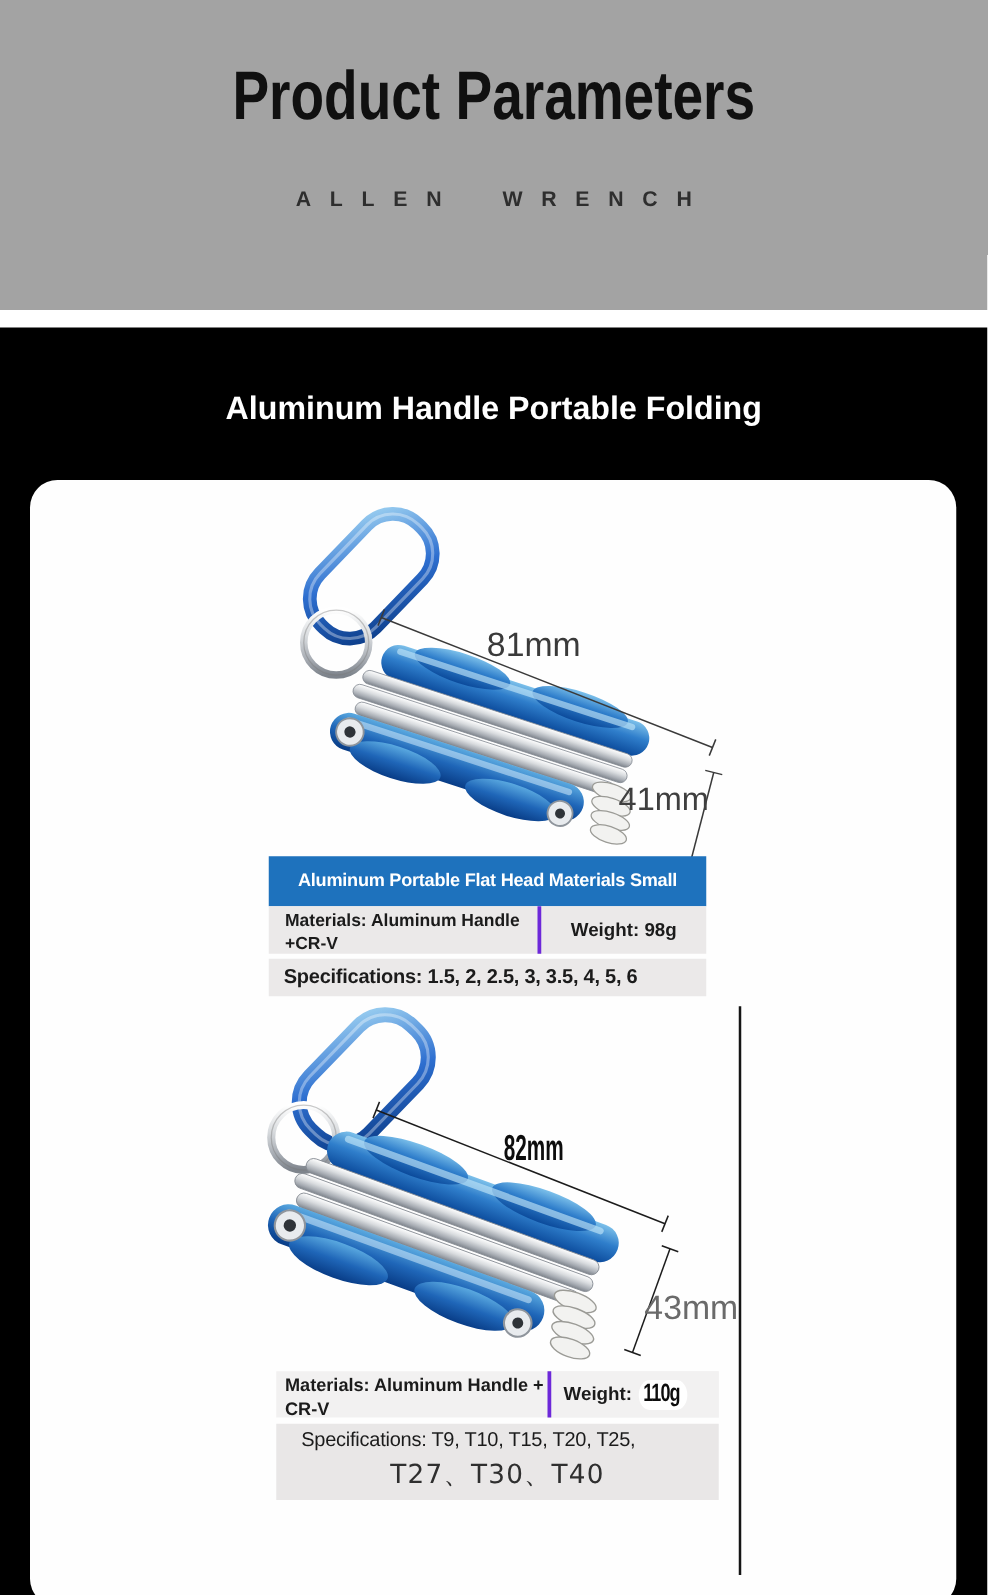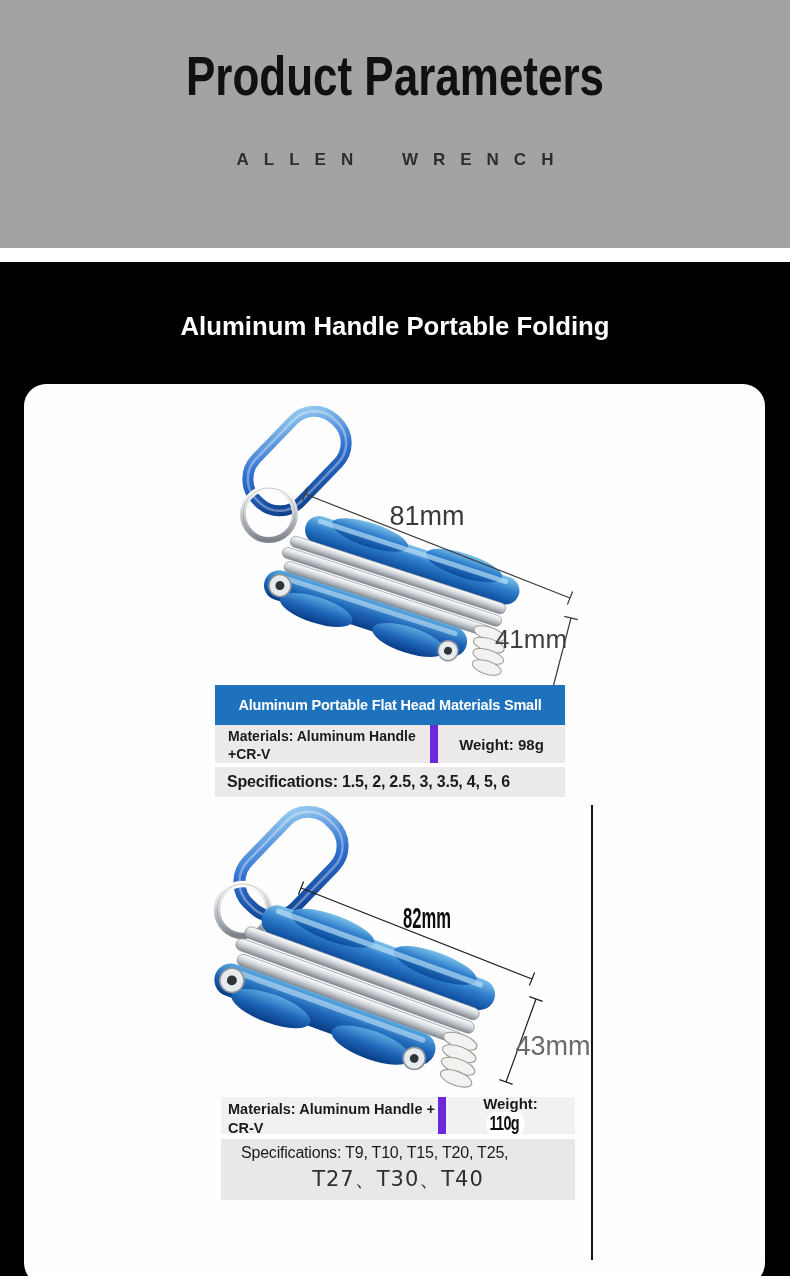--- a/index.html
+++ b/index.html
@@ -46,37 +46,37 @@
     white-space:nowrap;
   }
   .tbl1 .tbl-header{height:40px;font-size:14.5px;letter-spacing:-.2px;}
   .tbl-row{background:#ebe9e9;color:#1b1b1b;}
   .row-flex{display:flex;}
   .cell-materials{
     box-sizing:border-box;font-weight:bold;font-size:14px;line-height:1.28;
   }
   .cell-weight{
     flex:1;display:flex;align-items:center;justify-content:center;
-    font-weight:bold;font-size:15px;border-left:8px solid #6d28d9;
+    font-weight:bold;font-size:15px;border-left:3px solid #6d28d9;
   }
   .tbl1 .row1{height:38px;}
   .tbl1 .cell-materials{width:215px;padding:3px 0 0 13px;}
   .tbl1 .row2{
     height:30px;margin-top:4px;font-weight:bold;font-size:16px;
     line-height:30px;padding-left:12px;white-space:nowrap;letter-spacing:-.2px;
     box-sizing:border-box;
   }
   .tbl2 .tbl-header{
     height:42px;justify-content:flex-start;box-sizing:border-box;
     padding-left:37px;font-size:15px;line-height:1.32;
     flex-direction:column;align-items:flex-start;justify-content:center;
   }
   .tbl2 .row1{height:37px;background:#f2f1f1;}
   .tbl2 .cell-materials{width:217px;padding:3px 0 0 7px;font-size:14.5px;}
-  .tbl2 .cell-weight{background:#f2f1f1;flex-direction:column;}
+  .tbl2 .cell-weight{background:#f2f1f1;}
   .weight-value-badge{
     display:inline-block;background:#ffffff;border-radius:12px;
     padding:0 9px 1px 5px;margin-left:5px;
     font-size:20px;font-weight:bold;transform:scaleX(.72);
     transform-origin:0 50%;letter-spacing:-1px;color:#0d0d0d;
   }
   .tbl2 .row2{
     margin-top:5px;background:#e9e7e7;padding:5px 0 7px 0;
   }
   .spec-line1{

